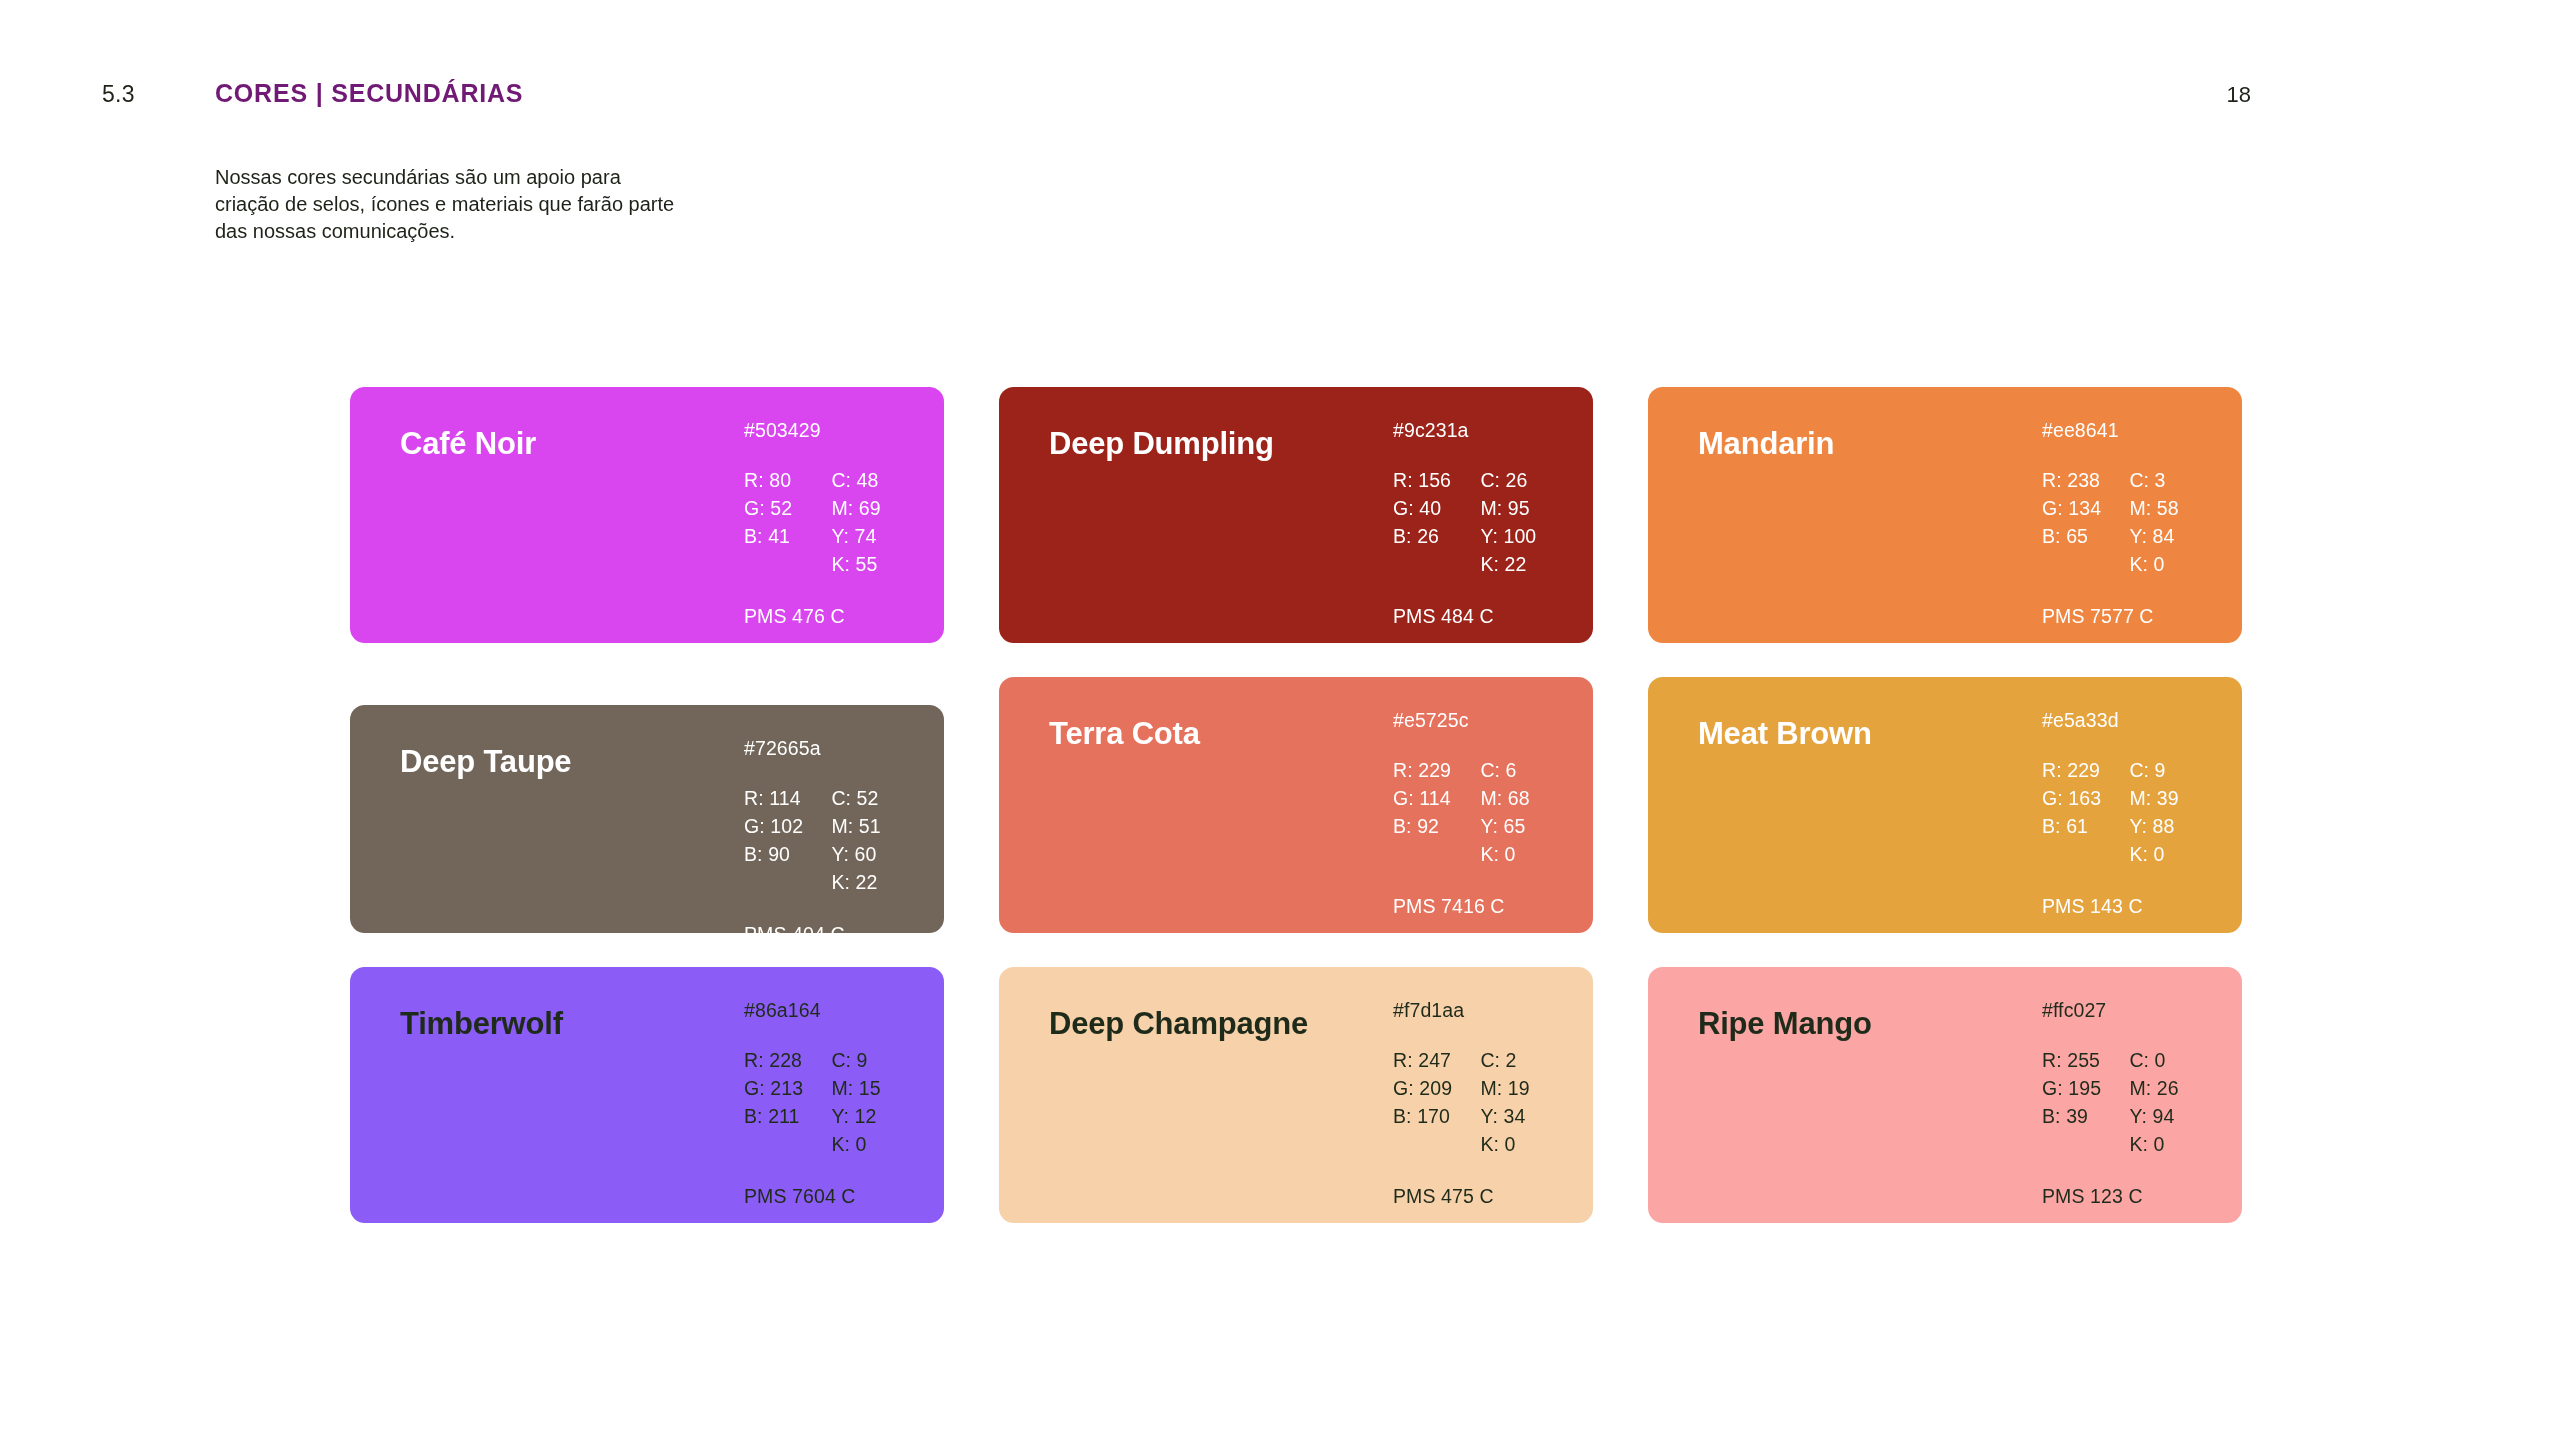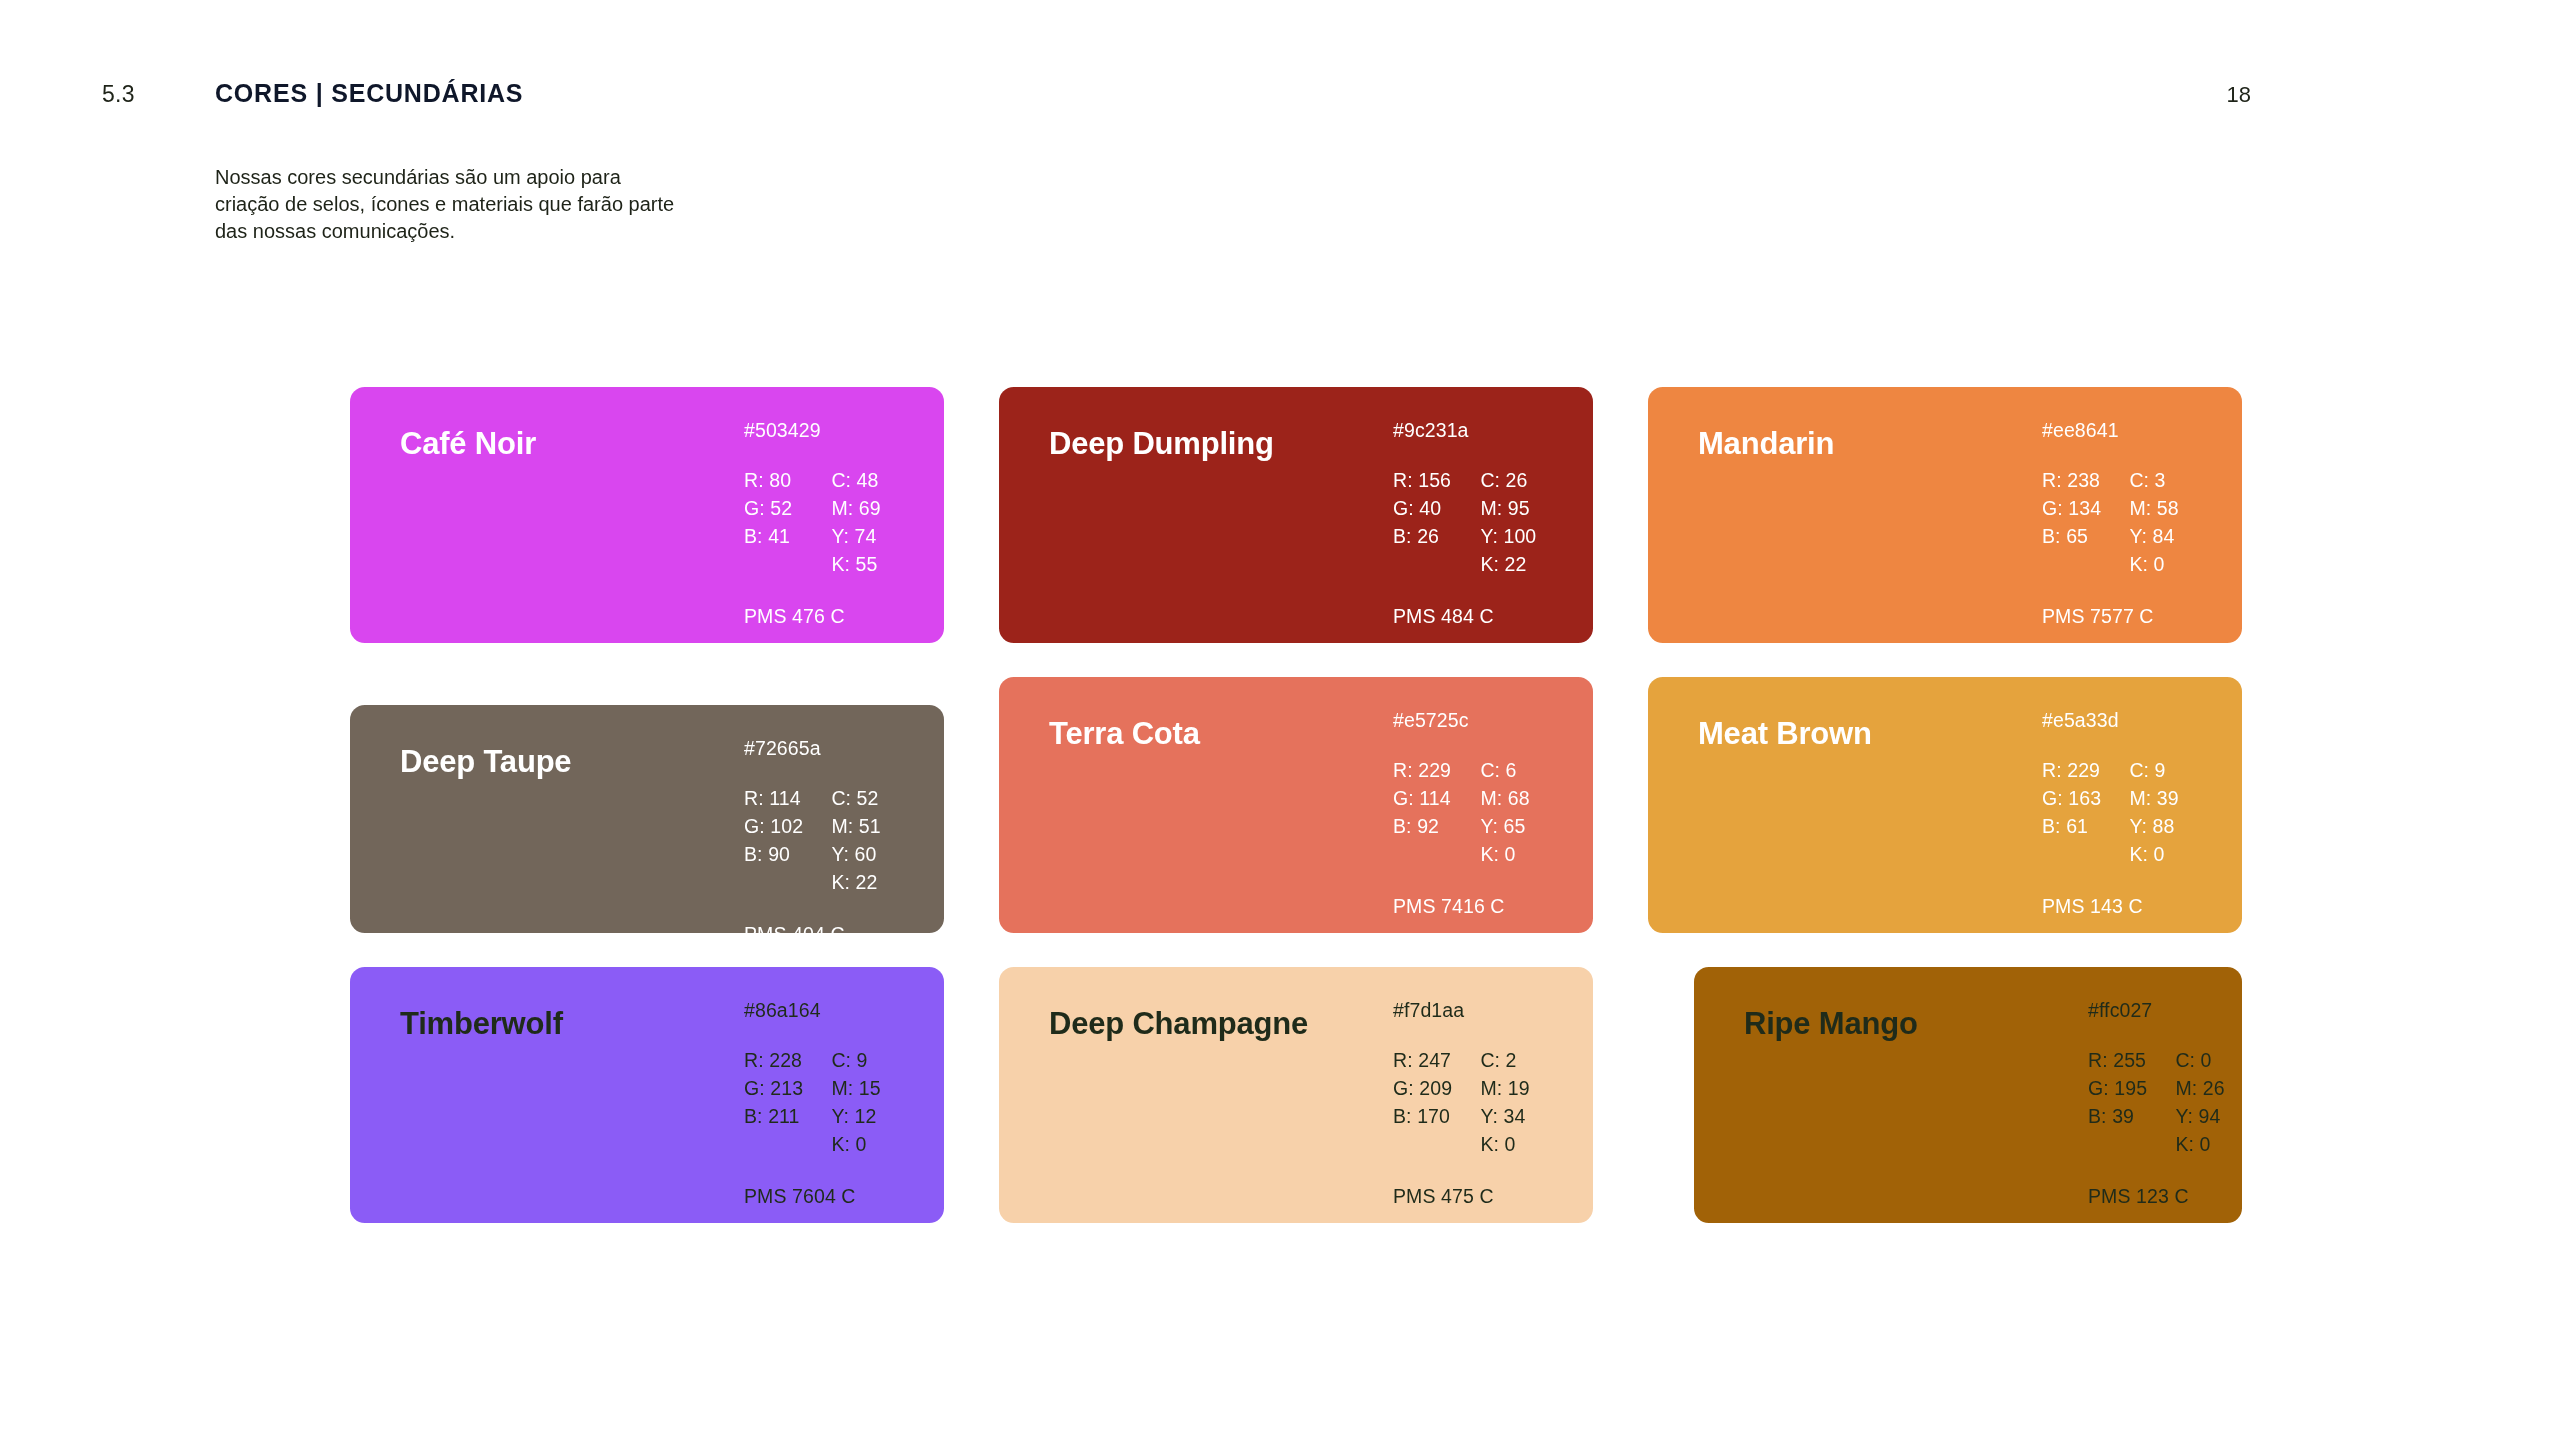--- a/index.html
+++ b/index.html
@@ -11,21 +11,21 @@
   }
   .page { position:relative; width:2332px; height:1449px; background:#fff; overflow:hidden; }
 
   
   .hdr-num {
     position:absolute; left:102px; top:81px;
     font-size:23px; font-weight:400; color:#1e2318; letter-spacing:0.3px;
   }
   .hdr-title {
     position:absolute; left:215px; top:79px;
-    font-size:25px; font-weight:700; color:#0f172a;
+    font-size:25px; font-weight:700; color:#701a75;
     letter-spacing:0.8px;
   }
   .pagenum {
     position:absolute; right:81px; top:82px;
     font-size:22px; font-weight:400; color:#1e2318;
   }
 
   
   .intro {
     position:absolute; left:215px; top:164px; width:470px;
@@ -255,21 +255,21 @@
             <div class="col">
               <div class="spec-line">C: 2</div>
               <div class="spec-line">M: 19</div>
               <div class="spec-line">Y: 34</div>
               <div class="spec-line">K: 0</div>
             </div>
           </div>
           <div class="spec-pms">PMS 475 C</div>
         </div>
       </div>
-      <div class="card" style="background: #a16207; color: rgb(31, 43, 26); margin-left: 46px;">
+      <div class="card" style="background: #fca5a5; color: rgb(31, 43, 26);">
         <div class="card-title">Ripe Mango</div>
         <div class="spec">
           <div class="spec-hex">#ffc027</div>
           <div class="spec-cols">
             <div class="col">
               <div class="spec-line">R: 255</div>
               <div class="spec-line">G: 195</div>
               <div class="spec-line">B: 39</div>
               <div class="spec-line blank">.</div>
             </div>

